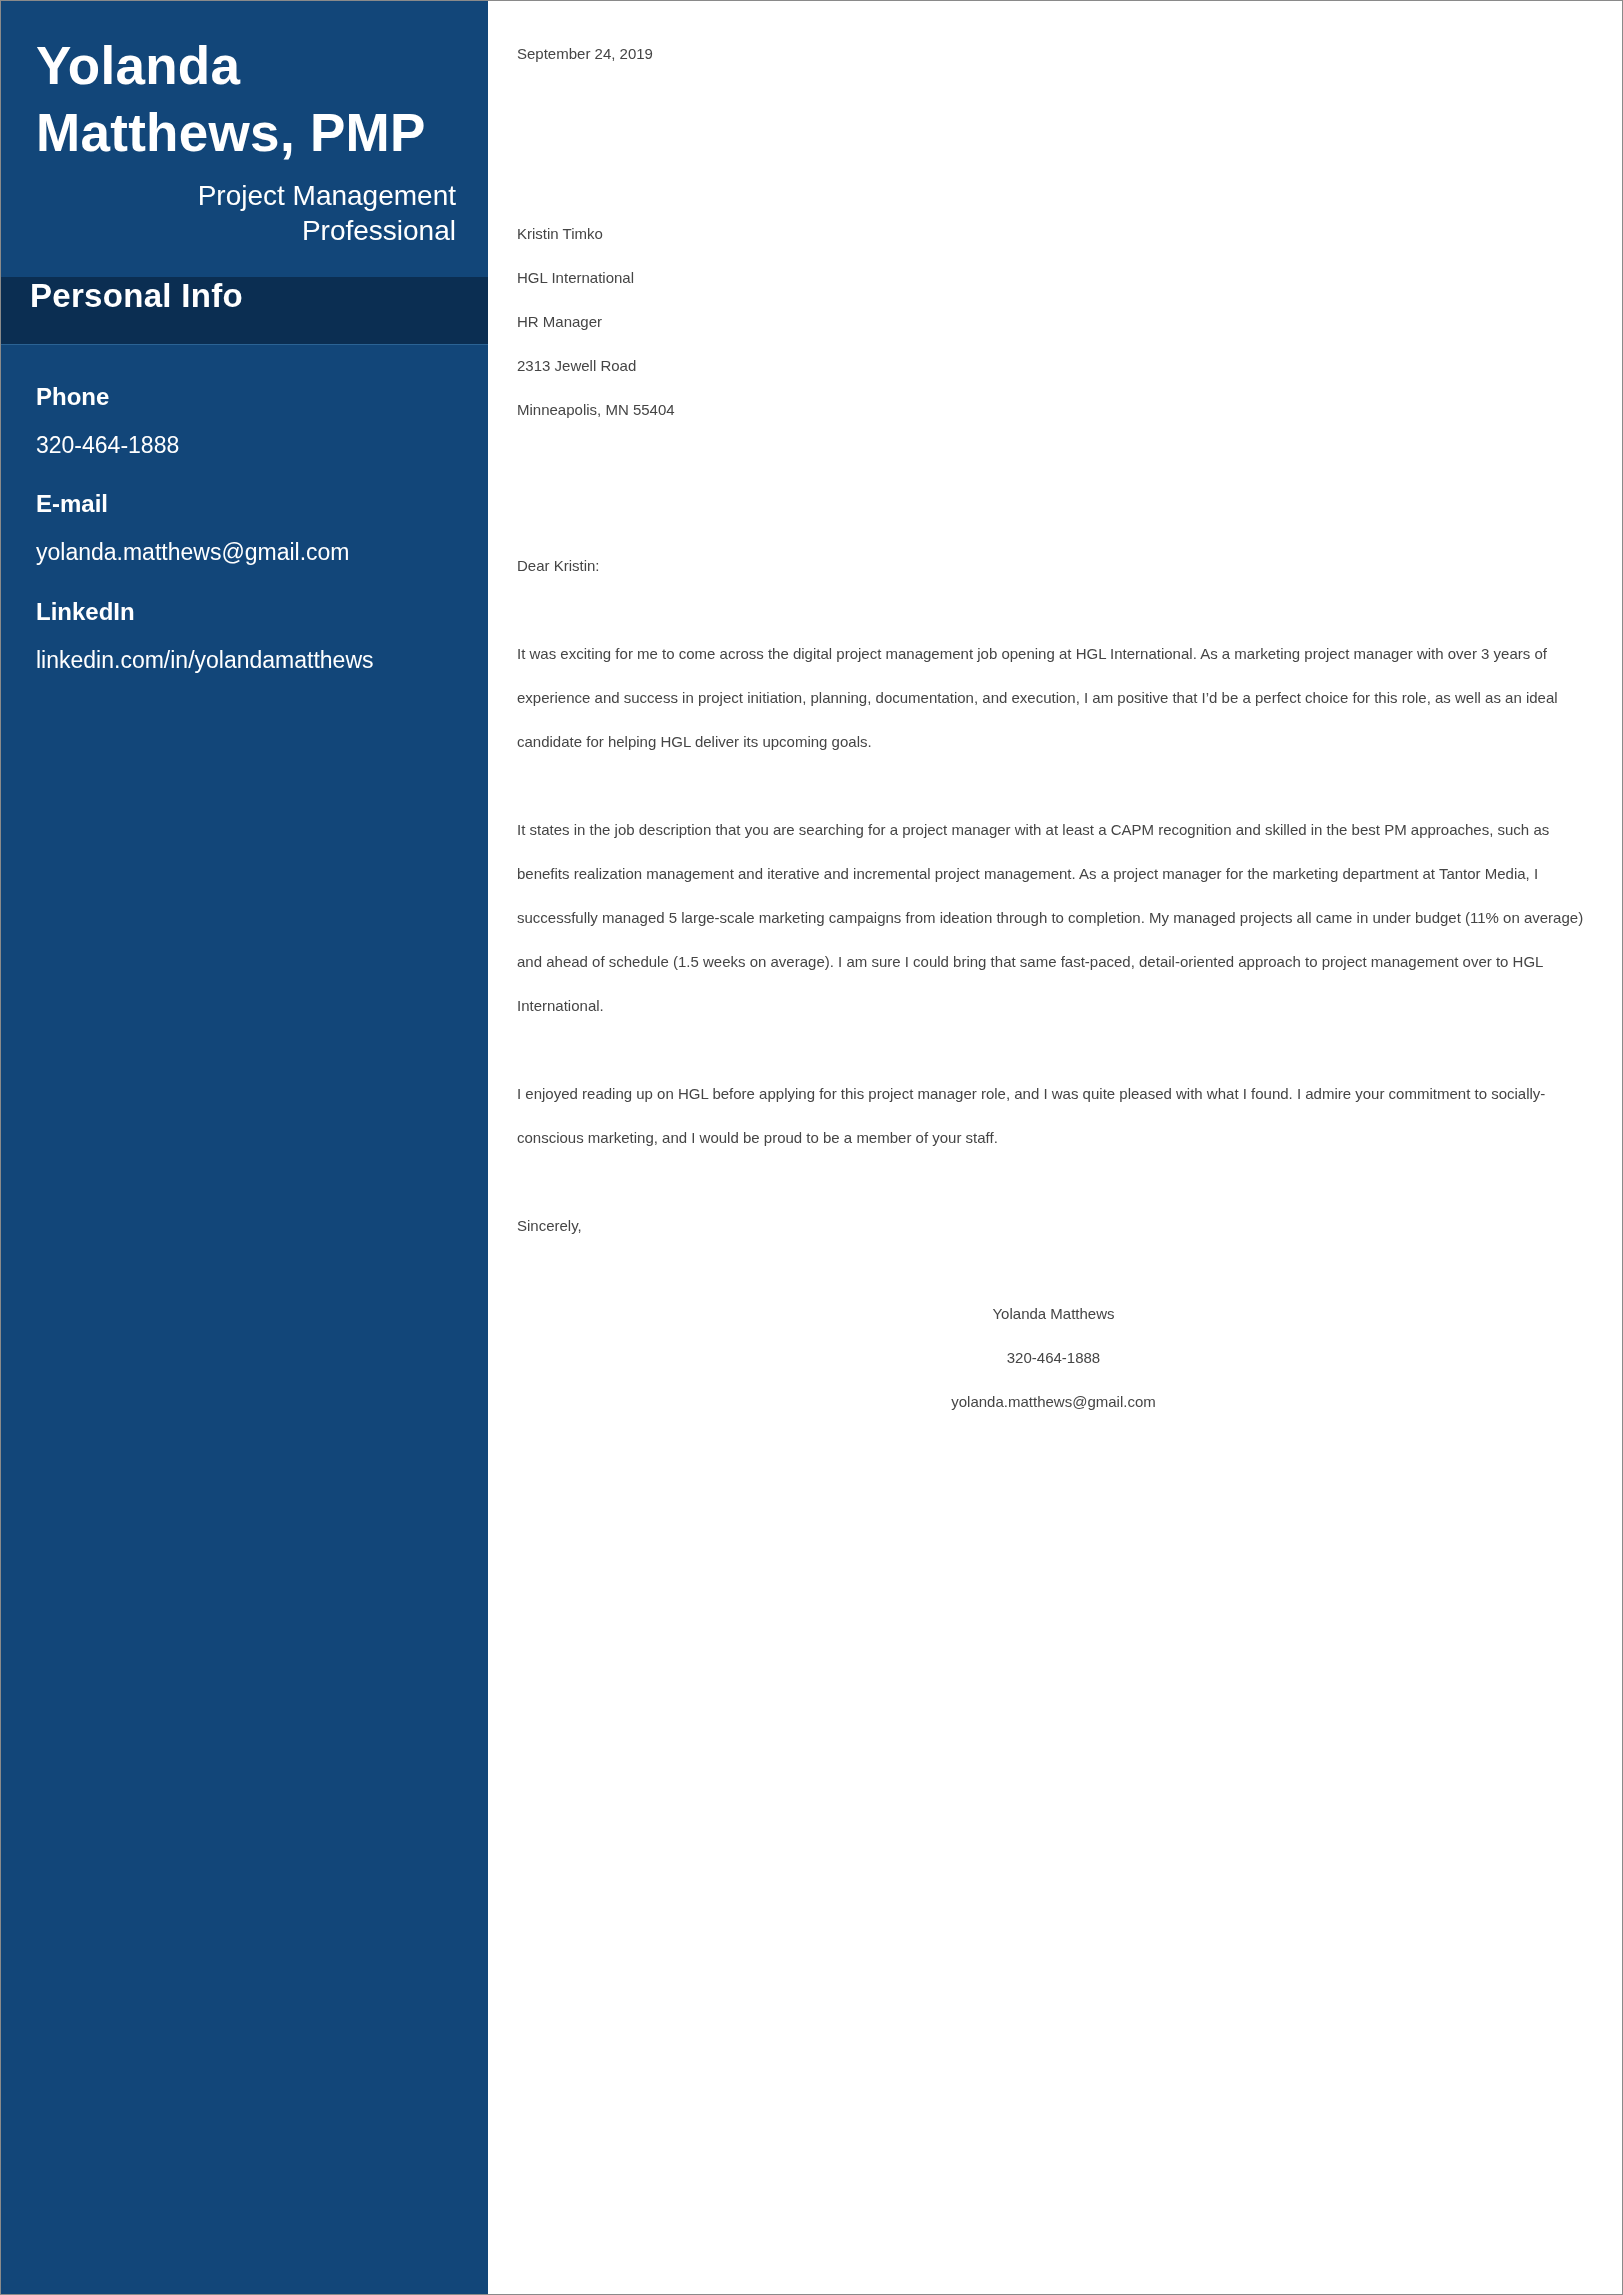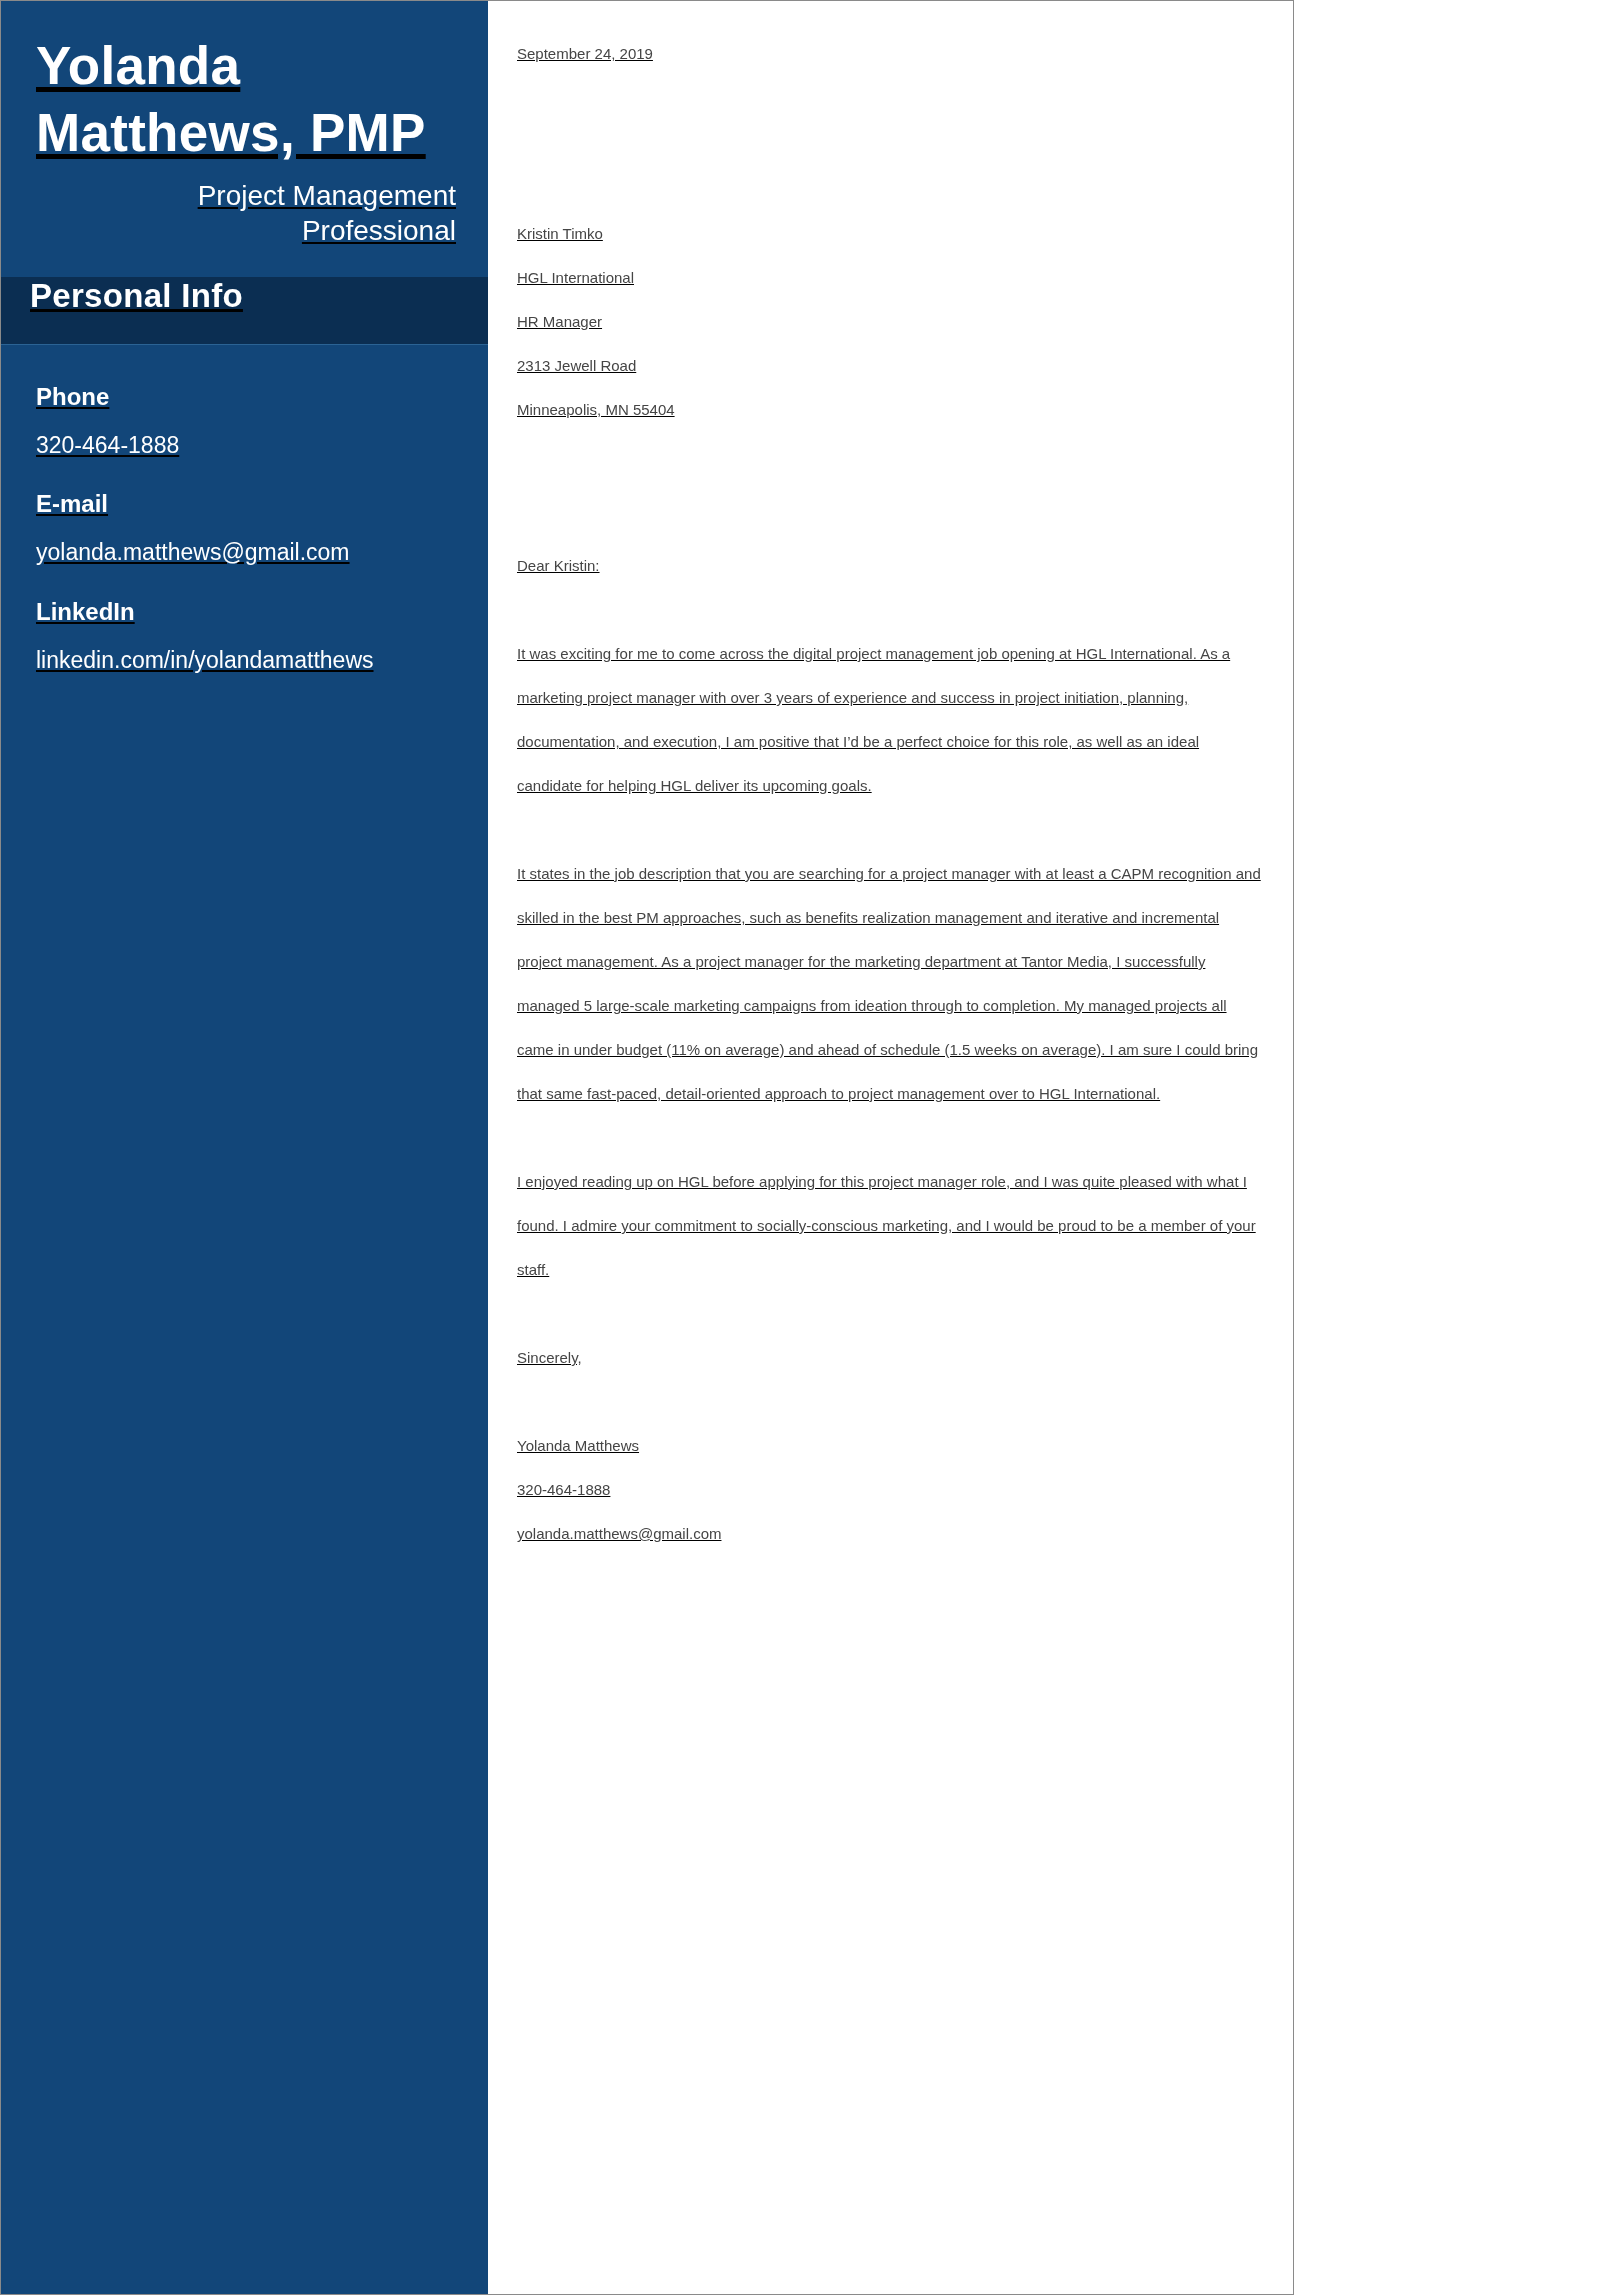--- a/index.html
+++ b/index.html
@@ -8,27 +8,26 @@
     --band_underline: #2B6394;
     --sidebar_text: #FFFFFF;
     --body_text: #454545;
     --page_bg: #FFFFFF;
     --page_border: #8A8A8A;
   }
   * { margin: 0; padding: 0; box-sizing: border-box; }
   html, body { background: #fff; }
   body { font-family: "Liberation Sans", sans-serif; }
   .page {
-    width: 1294px;
+    width: 1623px;
     height: 2295px;
     background: var(--page_bg);
     border: 1.8px solid var(--page_border);
     display: flex;
     overflow: hidden;
-    text-decoration: underline;
   }
   
   .sidebar {
     width: 487px;
     flex: 0 0 487px;
     background: var(--sidebar_bg);
     color: var(--sidebar_text);
   }
   .sidebar-head {
     padding: 31px 32px 0 35px;
@@ -82,21 +81,21 @@
     padding: 31px 32px 0 29px;
     color: var(--body_text);
     font-size: 15px;
     line-height: 44px;
   }
   .date-line { margin-bottom: 136px; }
   .recipient { margin-bottom: 112px; }
   .salutation { margin-bottom: 44px; }
   .para { margin-bottom: 44px; }
   .closing { margin-bottom: 44px; }
-  .signature div { line-height: 44px; }
+  .signature div { line-height: 44px; text-align: center; }
 </style>
 </head>
 <body>
 
 <div class="page">
 
   <aside class="sidebar">
     <div class="sidebar-head">
       <h1 class="person-name">Yolanda Matthews, PMP</h1>
       <div class="person-title">Project Management Professional</div>

